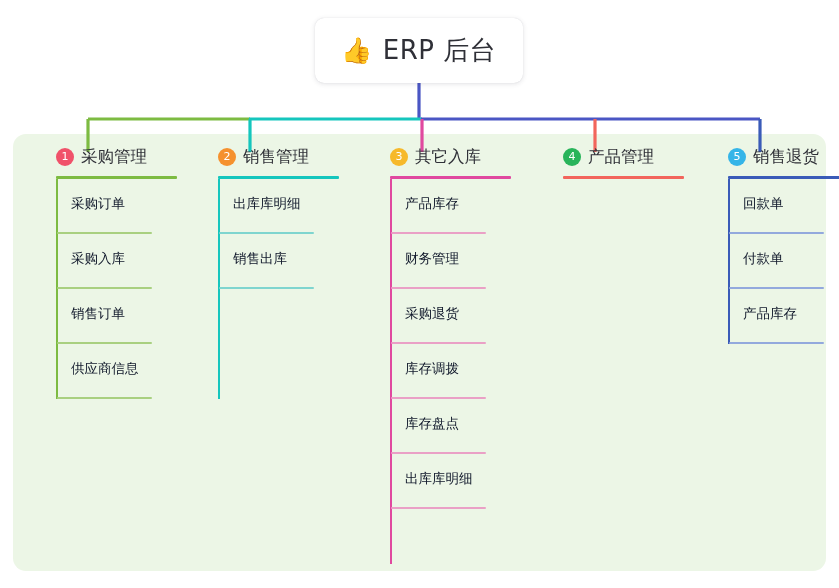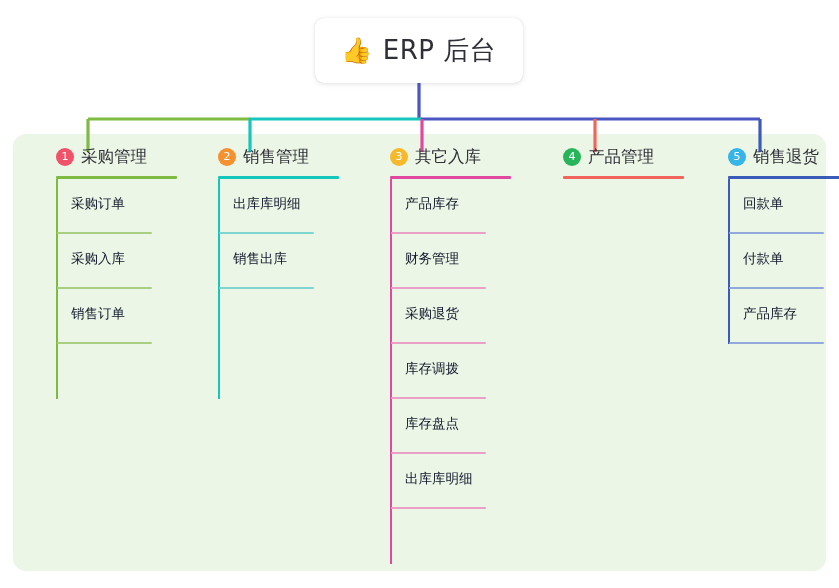--- a/index.html
+++ b/index.html
@@ -186,20 +186,24 @@
           <span class="leaf-rule" style="background: rgb(169, 208, 128);"></span>
         </div>
         <div class="leaf">
           <span class="leaf-label">采购入库</span>
           <span class="leaf-rule" style="background: rgb(169, 208, 128);"></span>
         </div>
         <div class="leaf">
           <span class="leaf-label">销售订单</span>
           <span class="leaf-rule" style="background: rgb(169, 208, 128);"></span>
         </div>
+        <div class="leaf">
+          <span class="leaf-label">供应商信息</span>
+          <span class="leaf-rule" style="background: rgb(169, 208, 128);"></span>
+        </div>
       </div>
     </div>
     <div class="column" style="left: 177px;">
       <div class="col-head">
         <span class="col-badge" style="background: rgb(245, 145, 46);">2</span>
         <span class="col-title">销售管理</span>
         <span class="col-head-rule" style="background: rgb(21, 198, 189);"></span>
       </div>
       <div class="col-items">
         <div class="col-spine" style="background: rgb(21, 198, 189); height: 220px;"></div>

